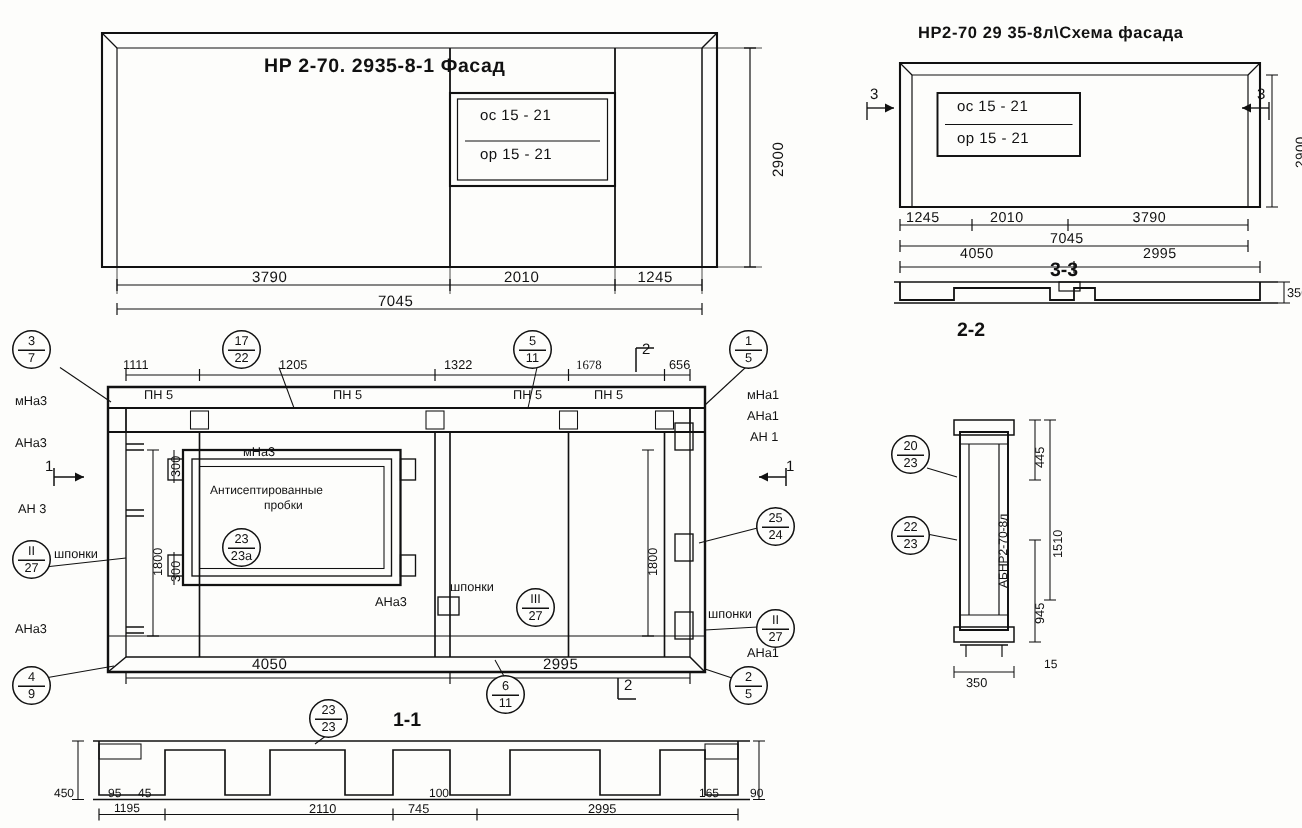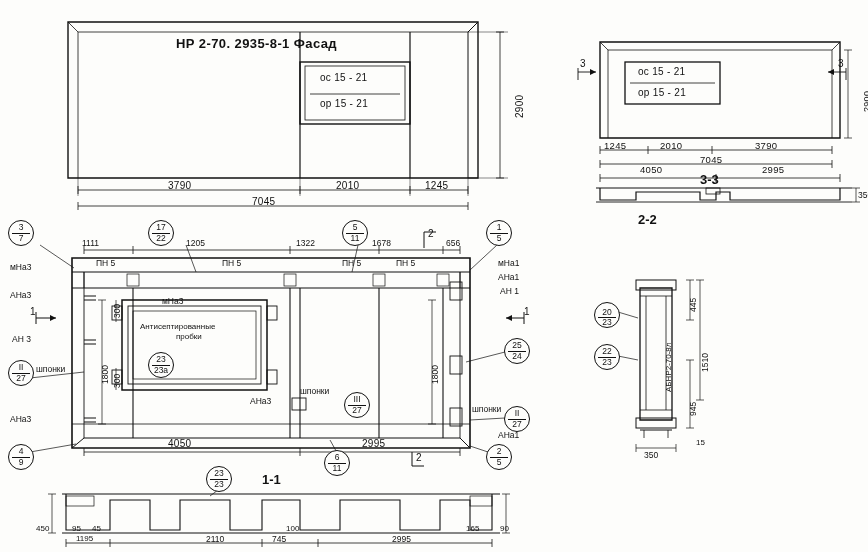--- a/index.html
+++ b/index.html
@@ -253,20 +253,21 @@
 
     <line x1="506" y1="494" x2="506" y2="533" stroke-width="0.7"></line>
     <line x1="502" y1="494" x2="510" y2="494" stroke-width="0.7"></line>
     <line x1="502" y1="533" x2="510" y2="533" stroke-width="0.7"></line>
 
     <line x1="226" y1="484" x2="210" y2="496" stroke-width="0.7"></line>
   </g>
 </svg>
 
 <div class="ttl" style="left:176px;top:4px;margin-top:32px;">НР 2-70. 2935-8-1 Фасад</div>
+<div class="ttl" style="left:612px;top:16px;font-size:11px;">НР2-70 29 35-8л\Схема фасада</div>
 <div class="sub" style="left:700px;top:172px;font-size:13px;">3-3</div>
 <div class="sub" style="left:638px;top:212px;font-size:13px;">2-2</div>
 <div class="sub" style="left:262px;top:472px;font-size:13px;">1-1</div>
 
 <div class="lbl" style="left:320px;top:72px;">ос 15 - 21</div>
 <div class="lbl" style="left:320px;top:98px;">ор 15 - 21</div>
 <div class="lbl vert" style="left:514px;top:118px;transform:rotate(-90deg);">2900</div>
 <div class="lbl" style="left:168px;top:180px;">3790</div>
 <div class="lbl" style="left:336px;top:180px;">2010</div>
 <div class="lbl" style="left:425px;top:180px;">1245</div>
@@ -281,21 +282,21 @@
 <div class="lbl" style="left:660px;top:140px;font-size:9.5px;">2010</div>
 <div class="lbl" style="left:755px;top:140px;font-size:9.5px;">3790</div>
 <div class="lbl" style="left:700px;top:154px;font-size:9.5px;">7045</div>
 <div class="lbl" style="left:640px;top:164px;font-size:9.5px;">4050</div>
 <div class="lbl" style="left:762px;top:164px;font-size:9.5px;">2995</div>
 <div class="tiny" style="left:858px;top:190px;">350</div>
 
 <div class="tiny" style="left:82px;top:238px;">1111</div>
 <div class="tiny" style="left:186px;top:238px;">1205</div>
 <div class="tiny" style="left:296px;top:238px;">1322</div>
-<div class="tiny" style="left:372px;top:238px;">1678</div>
+<div class="tiny" style="left:384px;top:238px;font-family:Liberation Serif, serif;">1678</div>
 <div class="tiny" style="left:446px;top:238px;">656</div>
 
 <div class="tiny" style="left:96px;top:258px;">ПН 5</div>
 <div class="tiny" style="left:222px;top:258px;">ПН 5</div>
 <div class="tiny" style="left:342px;top:258px;">ПН 5</div>
 <div class="tiny" style="left:396px;top:258px;">ПН 5</div>
 
 <div class="tiny" style="left:10px;top:262px;">мНа3</div>
 <div class="tiny" style="left:10px;top:290px;">АНа3</div>
 <div class="tiny" style="left:12px;top:334px;">АН 3</div>
@@ -399,21 +400,21 @@
 <div class="circ" style="left:324px;top:450px;width:24px;height:24px;">
   <span>6</span>
   <i class="bar"></i>
   <span>11</span>
 </div>
 <div class="circ" style="left:486px;top:444px;width:24px;height:24px;">
   <span>2</span>
   <i class="bar"></i>
   <span>5</span>
 </div>
-<div class="circ" style="left:594px;top:302px;width:24px;height:24px;justify-content:flex-end;">
+<div class="circ" style="left:594px;top:290px;width:24px;height:24px;">
   <span>20</span>
   <i class="bar"></i>
   <span>23</span>
 </div>
 <div class="circ" style="left:594px;top:344px;width:24px;height:24px;">
   <span>22</span>
   <i class="bar"></i>
   <span>23</span>
 </div>
 <div class="circ" style="left:206px;top:466px;width:24px;height:24px;">

